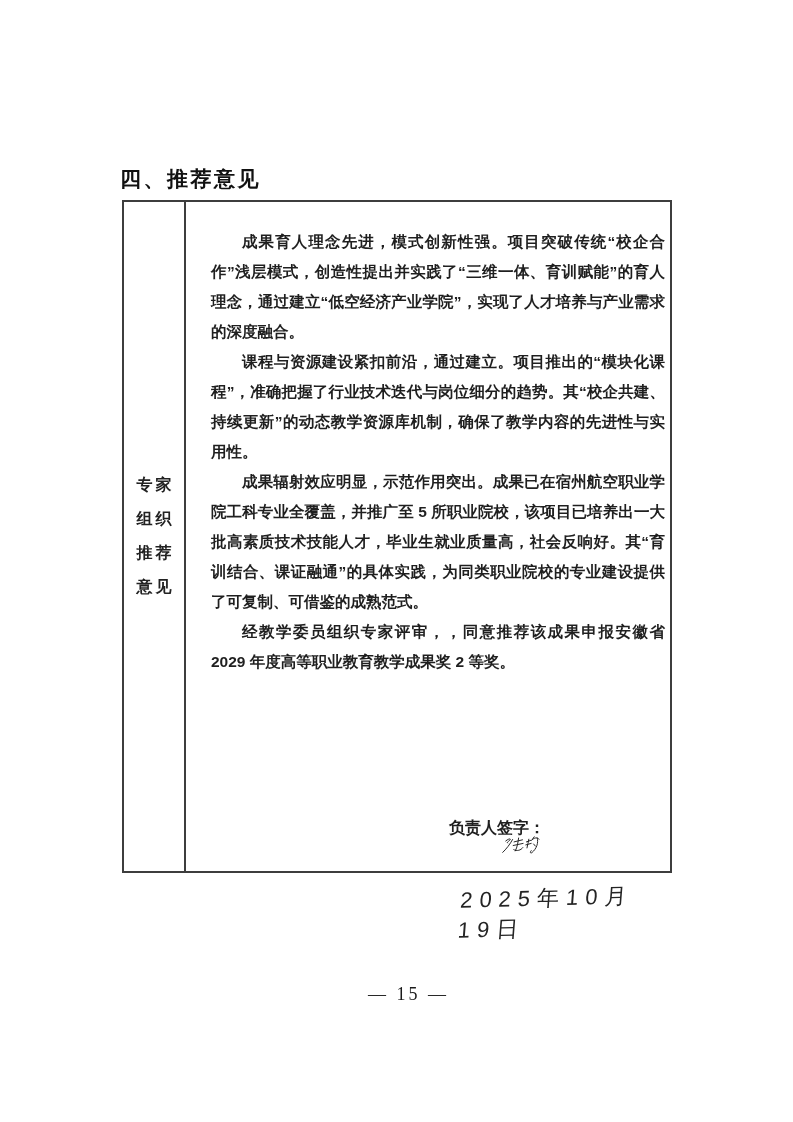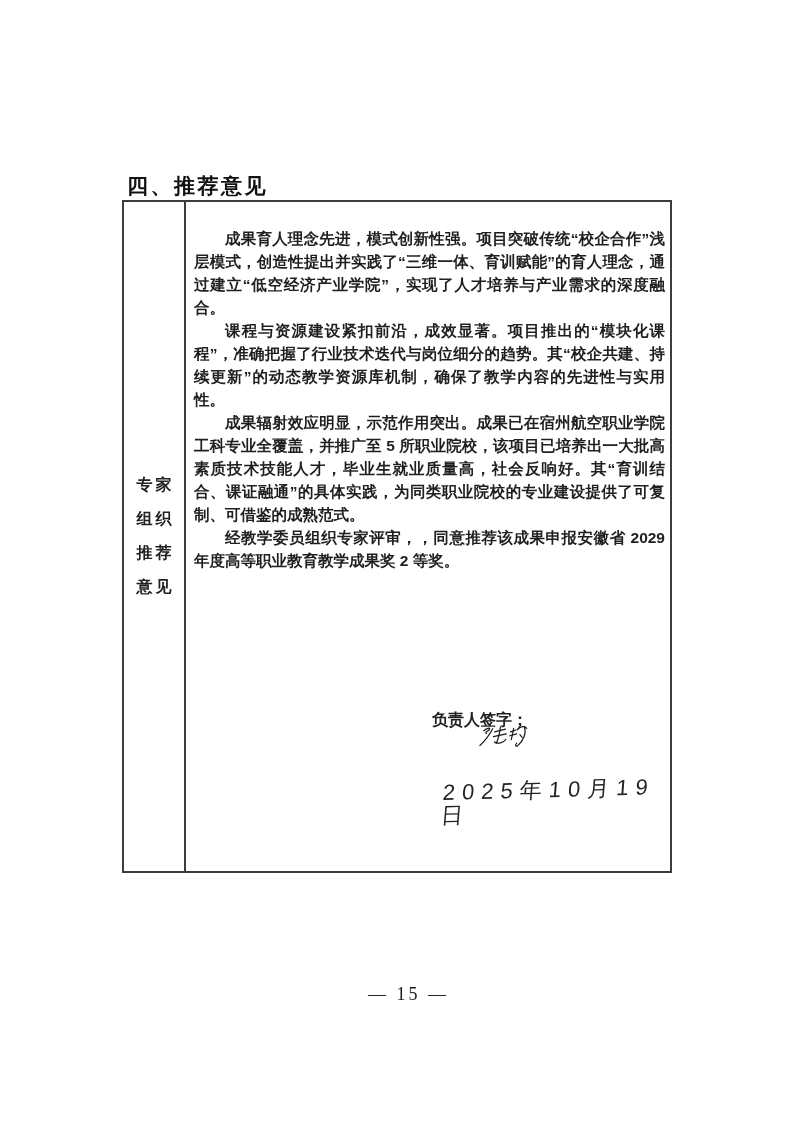--- a/index.html
+++ b/index.html
@@ -10,21 +10,21 @@
     height: 1122px;
     background: #ffffff;
     font-family: "Liberation Sans", sans-serif;
     color: #1c1c1c;
     overflow: hidden;
   }
   .section-title {
     position: absolute;
     left: 120px;
     top: 165px;
-    margin: 7px;
+    margin: 0;
     font-size: 21px;
     font-weight: 700;
     letter-spacing: 2.5px;
     color: #111111;
   }
   .review-table {
     position: absolute;
     left: 122px;
     top: 200px;
     width: 550px;
@@ -45,23 +45,23 @@
   .label-line {
     font-size: 16px;
     font-weight: 700;
     letter-spacing: 3px;
     text-indent: 3px;
     color: #222222;
     white-space: nowrap;
   }
   .content-cell {
     flex: 1;
-    padding: 25px 5px 0 8px;
+    padding: 25px 5px 0 25px;
     font-size: 15.5px;
-    line-height: 23px;
+    line-height: 30px;
     font-weight: 700;
     color: #1f1f1f;
   }
   .opinion-para {
     margin: 0;
     text-indent: 2em;
     text-align: justify;
   }
   .signature-row {
     margin-top: 122px;
@@ -118,21 +118,21 @@
 
     <div class="label-cell">
       <div class="label-line">专家</div>
       <div class="label-line">组织</div>
       <div class="label-line">推荐</div>
       <div class="label-line">意见</div>
     </div>
 
     <div class="content-cell">
       <p class="opinion-para">成果育人理念先进，模式创新性强。项目突破传统“校企合作”浅层模式，创造性提出并实践了“三维一体、育训赋能”的育人理念，通过建立“低空经济产业学院”，实现了人才培养与产业需求的深度融合。</p>
-      <p class="opinion-para">课程与资源建设紧扣前沿，成效显著。项目推出的“模块化课程”，准确把握了行业技术迭代与岗位细分的趋势。其“校企共建、持续更新”的动态教学资源库机制，确保了教学内容的先进性与实用性。</p>
+      <p class="opinion-para">课程与资源建设紧扣前沿，通过建立。项目推出的“模块化课程”，准确把握了行业技术迭代与岗位细分的趋势。其“校企共建、持续更新”的动态教学资源库机制，确保了教学内容的先进性与实用性。</p>
       <p class="opinion-para">成果辐射效应明显，示范作用突出。成果已在宿州航空职业学院工科专业全覆盖，并推广至 5 所职业院校，该项目已培养出一大批高素质技术技能人才，毕业生就业质量高，社会反响好。其“育训结合、课证融通”的具体实践，为同类职业院校的专业建设提供了可复制、可借鉴的成熟范式。</p>
       <p class="opinion-para">经教学委员组织专家评审，，同意推荐该成果申报安徽省 2029 年度高等职业教育教学成果奖 2 等奖。</p>
 
       <div class="signature-row">
         <span class="sig-label">负责人签字：</span>
         <svg class="signature-svg" viewBox="0 0 140 80" xmlns="http://www.w3.org/2000/svg">
           <g fill="none" stroke="#1a1a1a" stroke-width="3.1" stroke-linecap="round" stroke-linejoin="round">
             <path d="M14 20 C24 11, 34 11, 27 18 C22 23, 16 24, 21 27"></path>
             <path d="M37 15 C29 30, 15 48, 4 58"></path>
             <path d="M42 23 L70 16"></path>

